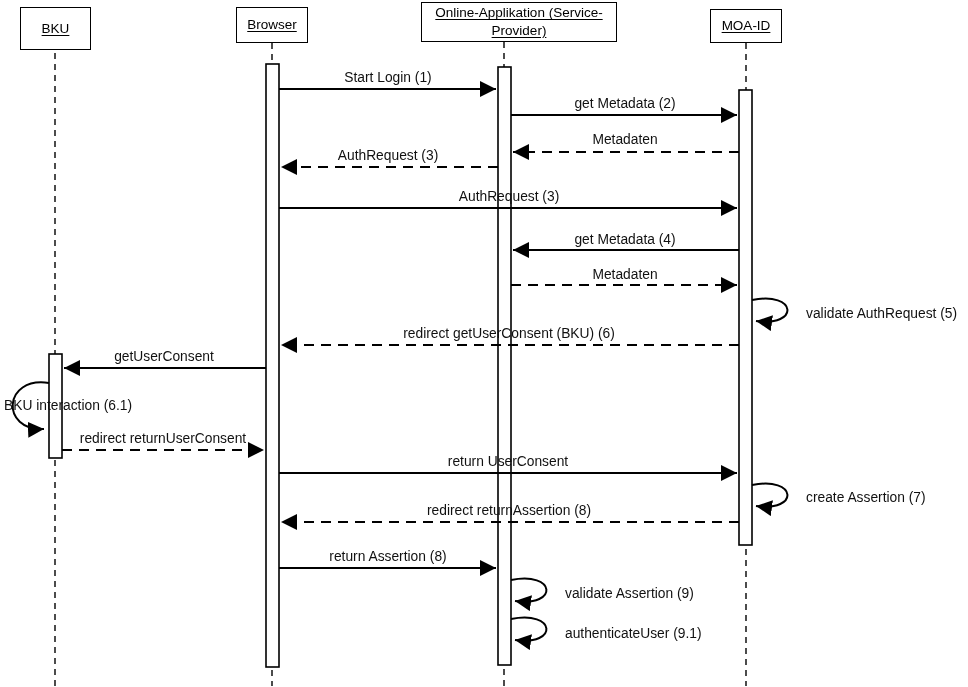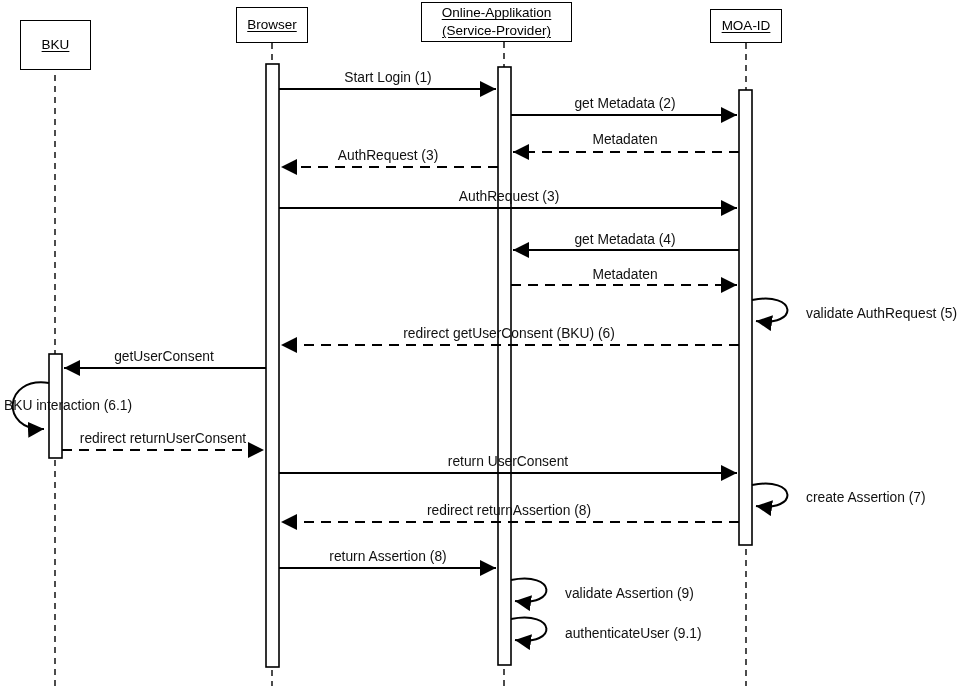--- a/index.html
+++ b/index.html
@@ -78,26 +78,26 @@
     <text class="mlabel" x="4" y="410" text-anchor="start">BKU interaction (6.1)</text>
     <text class="mlabel" x="163" y="443" text-anchor="middle">redirect returnUserConsent</text>
     <text class="mlabel" x="508" y="466" text-anchor="middle">return UserConsent</text>
     <text class="mlabel" x="806" y="502" text-anchor="start">create Assertion (7)</text>
     <text class="mlabel" x="509" y="515" text-anchor="middle">redirect returnAssertion (8)</text>
     <text class="mlabel" x="388" y="561" text-anchor="middle">return Assertion (8)</text>
     <text class="mlabel" x="565" y="598" text-anchor="start">validate Assertion (9)</text>
     <text class="mlabel" x="565" y="638" text-anchor="start">authenticateUser (9.1)</text>
   </svg>
 
-  <div class="actor" style="left:20px; top:20px; width:71px; height:50px;">
+  <div class="actor" style="left:20px; top:7px; width:71px; height:43px;">
     <span>BKU</span>
   </div>
   <div class="actor" style="left:236px; top:7px; width:72px; height:36px;justify-content:center;">
     <span>Browser</span>
   </div>
-  <div class="actor" style="left:421px; top:2px; width:151px; height:40px;">
+  <div class="actor" style="left:421px; top:2px; width:196px; height:40px;">
     <span>Online-Applikation (Service-Provider)</span>
   </div>
   <div class="actor" style="left:710px; top:9px; width:72px; height:34px;">
     <span>MOA-ID</span>
   </div>
 
 </div>
 
 </body></html>

